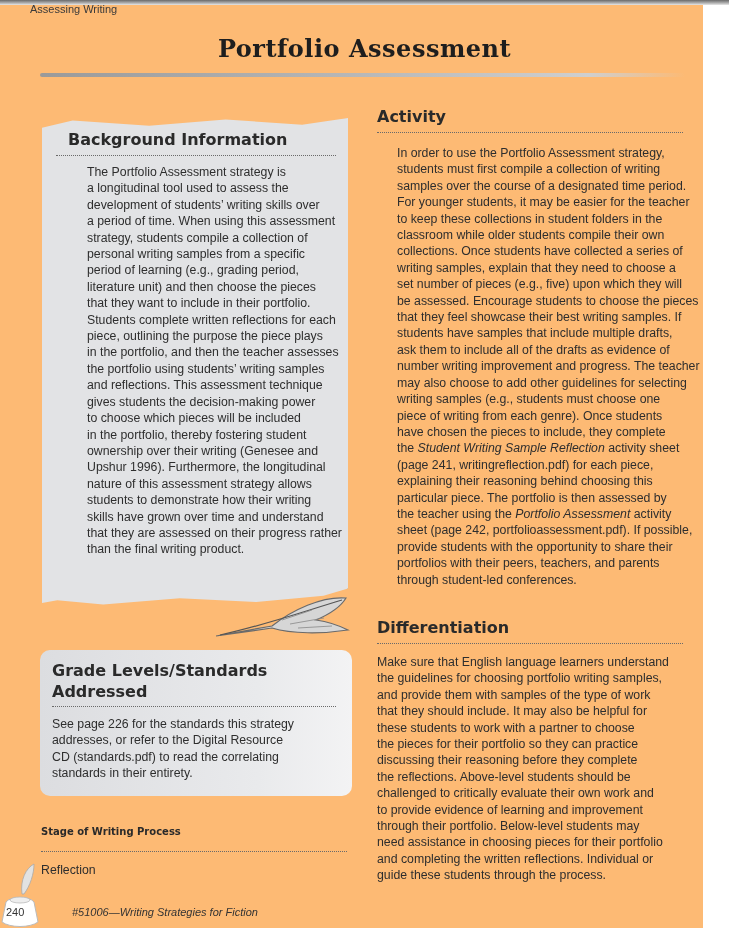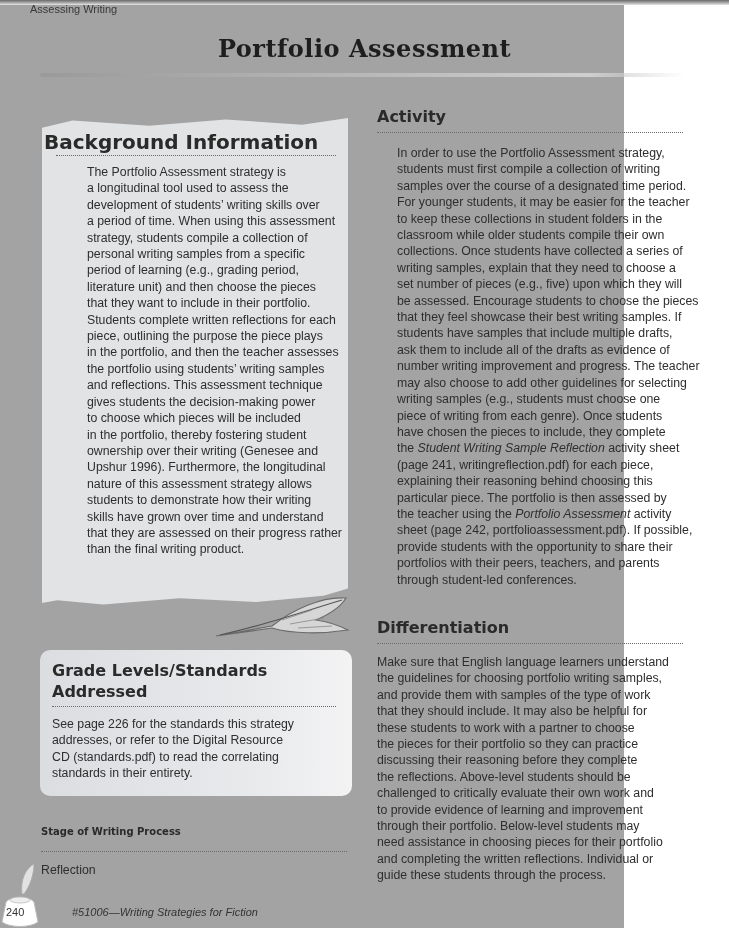--- a/index.html
+++ b/index.html
@@ -1,20 +1,20 @@
 <!DOCTYPE html>
 <html><head>
   <meta charset="utf-8">
   <style>
     * { box-sizing: border-box; margin: 0; padding: 0; }
     html, body {
       width: 729px; height: 928px; background: #ffffff; overflow: hidden;
       font-family: "DejaVu Sans", sans-serif; color: #2a2a2a;
     }
-    .page { position: relative; width: 624px; height: 928px; background: #a3a3a3; }
+    .page { position: relative; width: 703px; height: 928px; background: #fdba74; }
     .top-rule {
       position: absolute; left: 0; top: 0; width: 729px; height: 5px;
       background: linear-gradient(#6a6a6a, #b0b0b0 60%, #e8e8e8);
     }
     .running-head {
       position: absolute; left: 30px; top: 3px;
       font-family: "Liberation Sans", sans-serif; font-size: 11px; color: #3a3a3a;
     }
     .page-title {
       position: absolute; left: 0; top: 34px; width: 729px; text-align: center;
@@ -32,21 +32,21 @@
       position: absolute; left: 42px; top: 118px; width: 306px; height: 490px;
       background: #e2e3e5;
       box-shadow: 4px 3px 4px rgba(0,0,0,0.35);
       clip-path: polygon(0 2%, 10% 0.5%, 35% 1.6%, 60% 0.3%, 85% 1.4%, 100% 0, 100% 96%, 92% 97.5%, 70% 98.8%, 45% 98%, 20% 99.3%, 5% 98.4%, 0 99%);
     }
     .section-heading {
       font-family: "DejaVu Sans", sans-serif; font-weight: bold; color: #2a2a2a;
     }
     .dotted-rule { border-bottom: 1px dotted #6a6a6a; }
     .bg-heading {
-      position: absolute; left: 44px; top: 130px; font-size: 20px;
+      position: absolute; left: 68px; top: 130px; font-size: 16px;
     }
     .bg-rule { position: absolute; left: 56px; top: 155px; width: 280px; }
     .body-text {
       font-family: "Liberation Sans", sans-serif; font-size: 12.3px; line-height: 16.4px; color: #2e2e2e;
     }
     .bg-text { position: absolute; left: 56px; top: 164px; width: 284px; margin-left: 31px; }
 
     
     .quill { position: absolute; left: 212px; top: 590px; width: 140px; height: 50px; }
 

